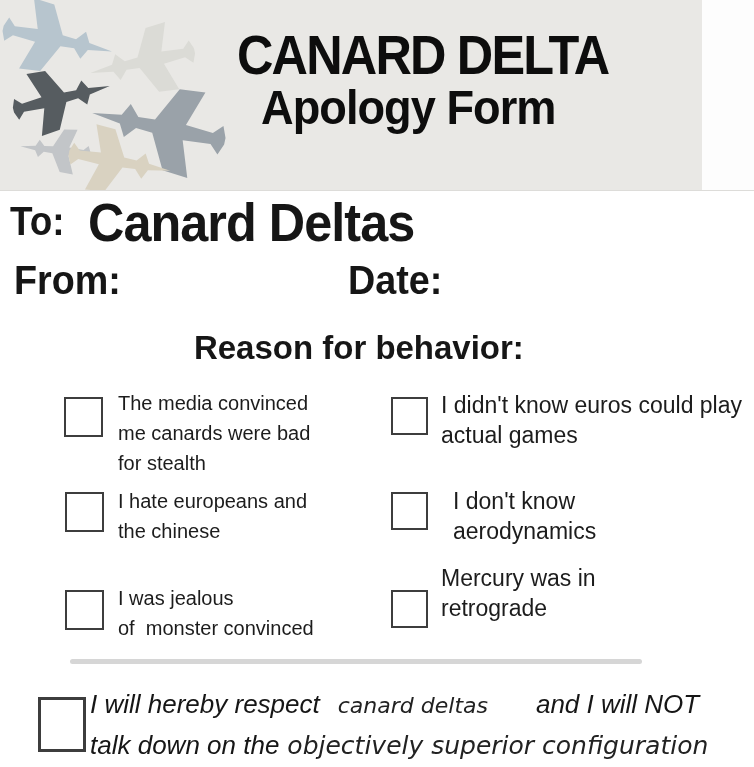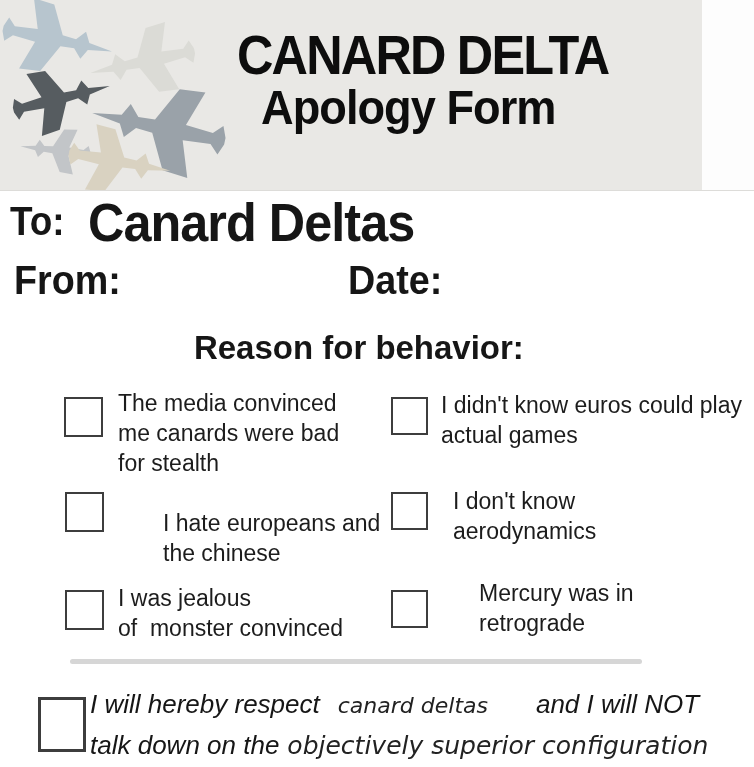--- a/index.html
+++ b/index.html
@@ -21,28 +21,28 @@
 
   
   #to-label{left:10px;top:198px;font-size:41px;font-weight:800;transform:scaleX(0.9);transform-origin:left top;}
   #to-value{left:88px;top:192px;font-size:53px;font-weight:800;letter-spacing:-1px;transform:scaleX(0.95);transform-origin:left top;white-space:nowrap;}
   #from-label{left:14px;top:257px;font-size:41px;font-weight:800;transform:scaleX(0.92);transform-origin:left top;}
   #date-label{left:348px;top:257px;font-size:41px;font-weight:800;transform:scaleX(0.92);transform-origin:left top;}
   #reason-heading{left:0;top:328px;width:740px;text-align:center;font-size:34px;font-weight:800;transform:scaleX(0.97);transform-origin:left top;}
 
   
   .cb{position:absolute;width:35px;height:36px;border:2px solid #3d3d3d;background:#fff;cursor:pointer;}
-  .reason-label{position:absolute;white-space:pre-wrap;font-size:23px;line-height:30px;color:#1c1c1c;}
+  .reason-label{position:absolute;white-space:pre-wrap;font-size:20px;line-height:30px;color:#1c1c1c;}
   .reason-label.col2{font-size:23px;}
   #cb-r1c1{left:64px;top:397px;} #lbl-r1c1{left:118px;top:388px;width:250px;}
   #cb-r1c2{left:391px;top:397px;width:33px;height:34px;} #lbl-r1c2{left:441px;top:390px;width:316px;}
-  #cb-r2c1{left:65px;top:492px;} #lbl-r2c1{left:118px;top:508px;width:250px;margin-left:45px;}
+  #cb-r2c1{left:65px;top:492px;} #lbl-r2c1{left:118px;top:486px;width:250px;}
   #cb-r2c2{left:391px;top:492px;width:33px;height:34px;} #lbl-r2c2{left:441px;top:486px;width:260px;margin-left:12px;}
   #cb-r3c1{left:65px;top:590px;} #lbl-r3c1{left:118px;top:583px;width:260px;}
-  #cb-r3c2{left:391px;top:590px;width:33px;height:34px;} #lbl-r3c2{left:441px;top:578px;width:260px;margin-left:38px;}
+  #cb-r3c2{left:391px;top:590px;width:33px;height:34px;} #lbl-r3c2{left:441px;top:563px;width:260px;}
 
   
   #divider{left:70px;top:659px;width:572px;height:5px;background:#d6d6d6;border-radius:3px;}
   #cb-pledge{left:38px;top:697px;width:42px;height:49px;border-width:3px;}
   .pl{position:absolute;white-space:nowrap;font-style:italic;}
   #pledge-line1{left:90px;top:688px;font-size:26px;line-height:32px;}
   #pledge-line2{left:90px;top:723px;font-size:26px;line-height:44px;}
   .fill{font-family:"DejaVu Sans",sans-serif;color:#222222;}
   #pledge-fill-1{font-size:22px;margin-left:18px;margin-right:48px;}
   #pledge-fill-2{font-size:25px;margin-left:8px;}

